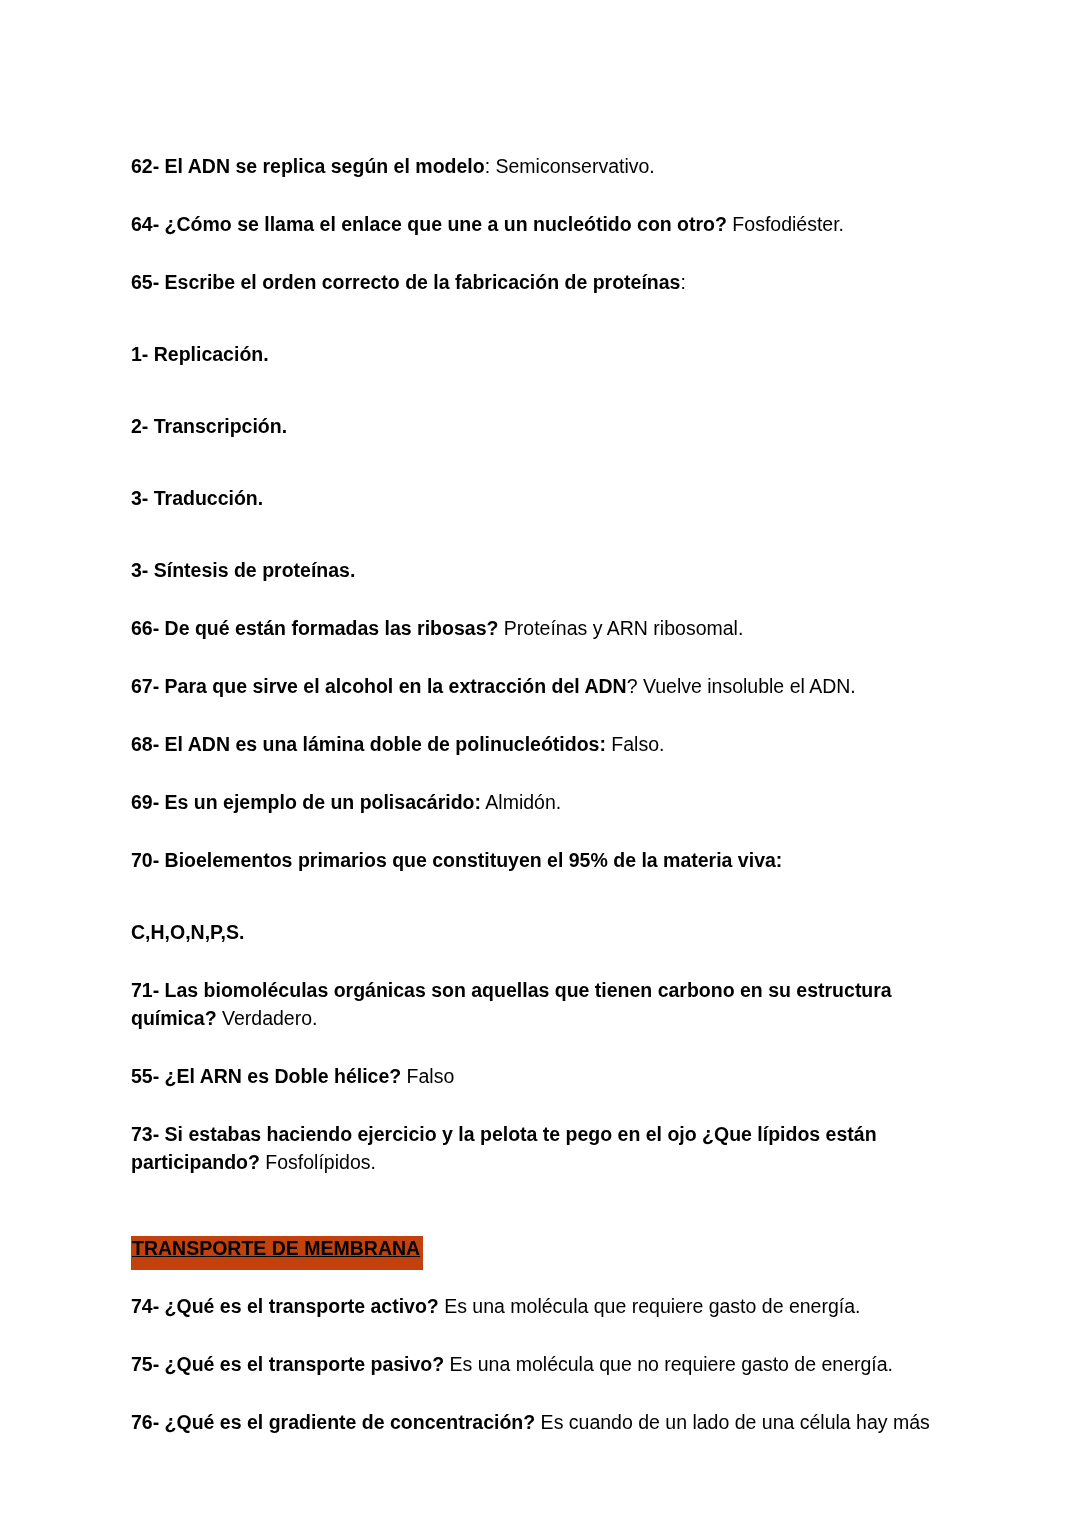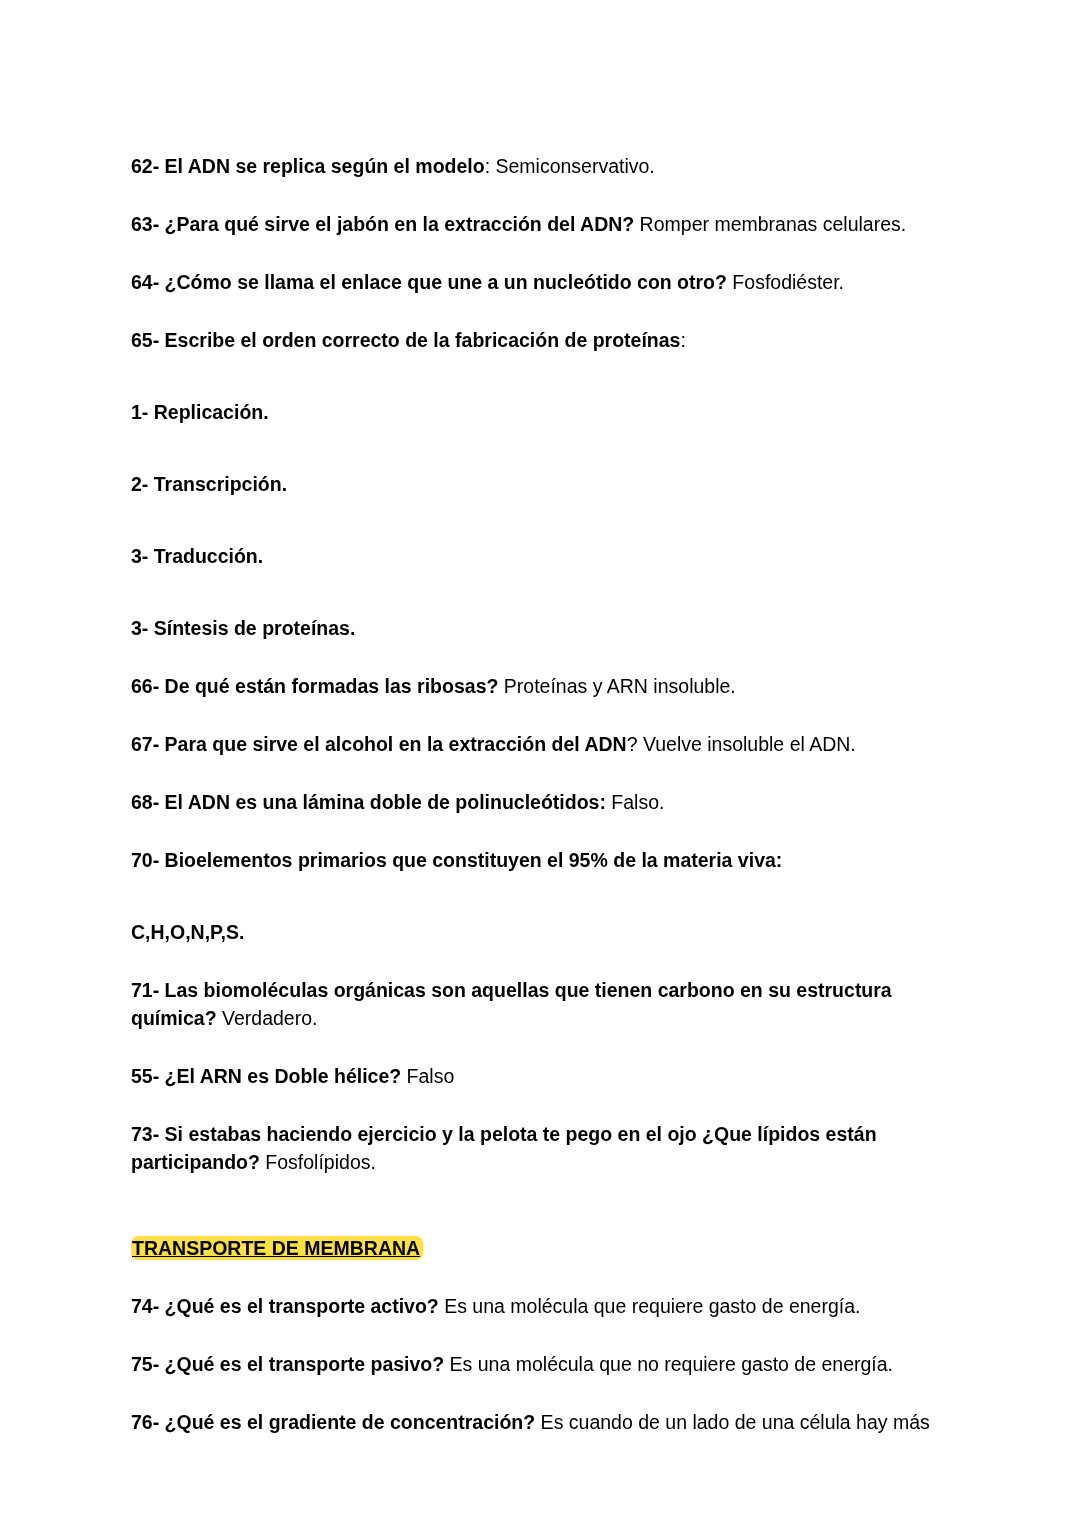--- a/index.html
+++ b/index.html
@@ -36,39 +36,38 @@
     display: block;
     font-weight: bold;
     margin-top: 44px;
   }
   p.section-para {
     font-size: 19.5px;
     line-height: 28px;
     margin: 58px 0 30px 0;
   }
   .section-highlight {
-    background: #fde047;
+    background: #c2410c;
     font-weight: bold;
     text-decoration: underline;
-    padding: 1px 3px 1px 1px;
-    border-radius: 7px;
+    padding: 1px 3px 11px 1px;
   }
 </style>
 </head>
 <body>
 
 <div class="page">
   <div id="content">
       <p class="qa-para"><span class="q">62- El ADN se replica según el modelo</span><span class="a">: Semiconservativo.</span></p>
-      <p class="qa-para"><span class="q">63- ¿Para qué sirve el jabón en la extracción del ADN?</span><span class="a"> Romper membranas celulares.</span></p>
       <p class="qa-para"><span class="q">64- ¿Cómo se llama el enlace que une a un nucleótido con otro?</span><span class="a"> Fosfodiéster.</span></p>
       <p class="qa-para"><span class="q">65- Escribe el orden correcto de la fabricación de proteínas</span><span class="a">:</span><span class="line">1- Replicación.</span><span class="line">2- Transcripción.</span><span class="line">3- Traducción.</span><span class="line">3- Síntesis de proteínas.</span></p>
-      <p class="qa-para"><span class="q">66- De qué están formadas las ribosas?</span><span class="a"> Proteínas y ARN insoluble.</span></p>
+      <p class="qa-para"><span class="q">66- De qué están formadas las ribosas?</span><span class="a"> Proteínas y ARN ribosomal.</span></p>
       <p class="qa-para"><span class="q">67- Para que sirve el alcohol en la extracción del ADN</span><span class="a">? Vuelve insoluble el ADN.</span></p>
       <p class="qa-para"><span class="q">68- El ADN es una lámina doble de polinucleótidos:</span><span class="a"> Falso.</span></p>
+      <p class="qa-para"><span class="q">69- Es un ejemplo de un polisacárido:</span><span class="a"> Almidón.</span></p>
       <p class="qa-para"><span class="q">70- Bioelementos primarios que constituyen el 95% de la materia viva:</span><span class="line">C,H,O,N,P,S.</span></p>
       <p class="qa-para"><span class="q">71- Las biomoléculas orgánicas son aquellas que tienen carbono en su estructura química?</span><span class="a"> Verdadero.</span></p>
       <p class="qa-para"><span class="q">55- ¿El ARN es Doble hélice?</span><span class="a"> Falso</span></p>
       <p class="qa-para"><span class="q">73- Si estabas haciendo ejercicio y la pelota te pego en el ojo ¿Que lípidos están participando?</span><span class="a"> Fosfolípidos.</span></p>
       <p class="section-para"><span class="section-highlight">TRANSPORTE DE MEMBRANA</span></p>
       <p class="qa-para"><span class="q">74- ¿Qué es el transporte activo?</span><span class="a"> Es una molécula que requiere gasto de energía.</span></p>
       <p class="qa-para"><span class="q">75- ¿Qué es el transporte pasivo?</span><span class="a"> Es una molécula que no requiere gasto de energía.</span></p>
       <p class="qa-para"><span class="q">76- ¿Qué es el gradiente de concentración?</span><span class="a"> Es cuando de un lado de una célula hay más cantidad de moléculas o de una sustancia que del otro lado.</span></p>
     </div>
 </div>

